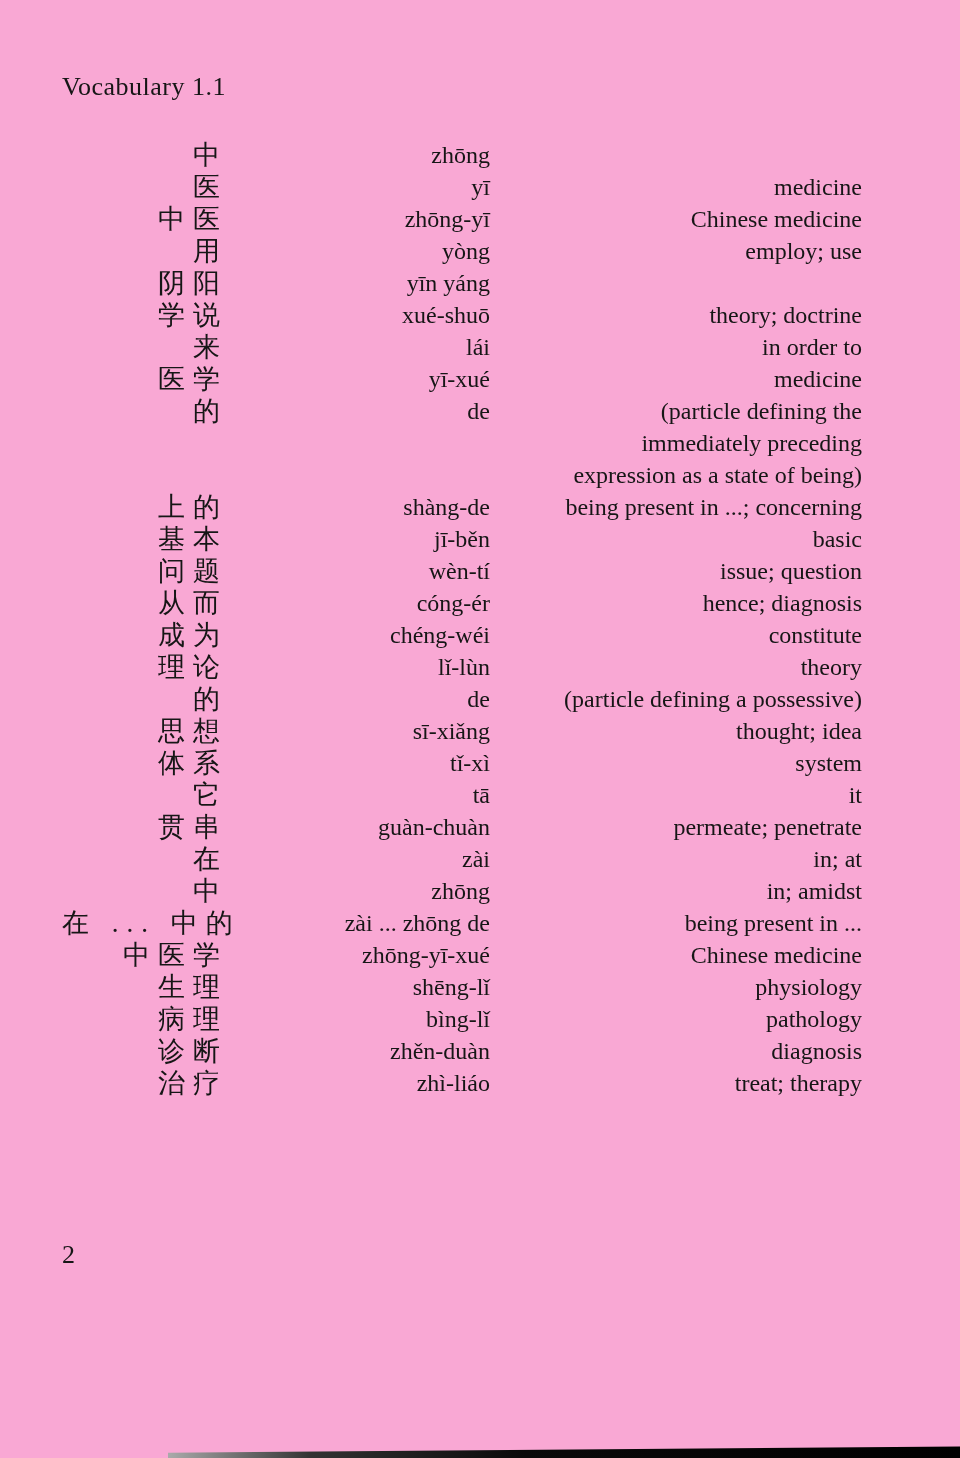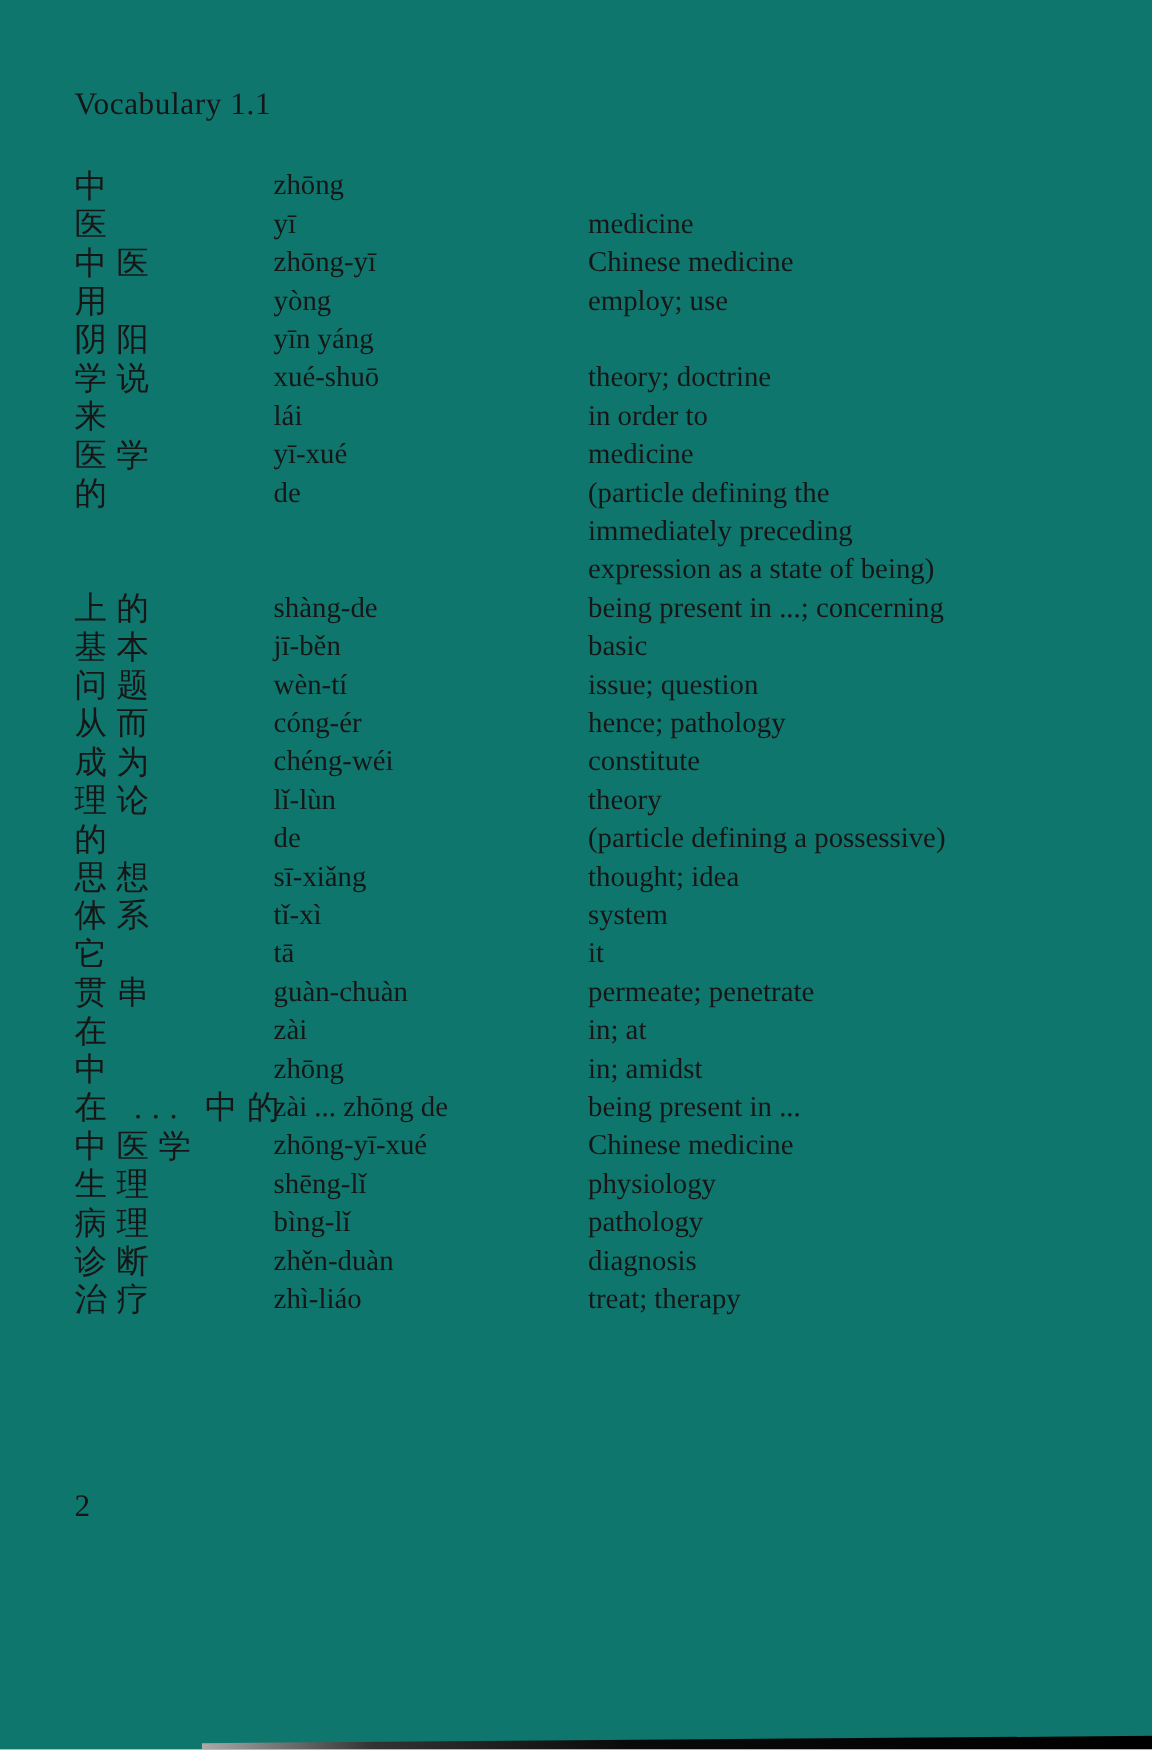--- a/index.html
+++ b/index.html
@@ -4,24 +4,25 @@
 <style>
   html, body {
     margin: 0;
     padding: 0;
     background: #ffffff;
   }
   .page {
     position: relative;
     width: 960px;
     height: 1458px;
-    background: #0f766e;
+    background: #f9a8d4;
     font-family: "Liberation Serif", "DejaVu Serif", serif;
     color: #161616;
     overflow: hidden;
+    text-align: right;
   }
   .title {
     position: absolute;
     left: 62px;
     top: 72px;
     margin: 0;
     font-size: 26px;
     font-weight: normal;
     letter-spacing: 0.5px;
   }
@@ -144,21 +145,21 @@
 
   <div class="row">
     <div class="hanzi">问题</div>
     <div class="pinyin">wèn-tí</div>
     <div class="meaning">issue; question</div>
   </div>
 
   <div class="row">
     <div class="hanzi">从而</div>
     <div class="pinyin">cóng-ér</div>
-    <div class="meaning">hence; pathology</div>
+    <div class="meaning">hence; diagnosis</div>
   </div>
 
   <div class="row">
     <div class="hanzi">成为</div>
     <div class="pinyin">chéng-wéi</div>
     <div class="meaning">constitute</div>
   </div>
 
   <div class="row">
     <div class="hanzi">理论</div>

